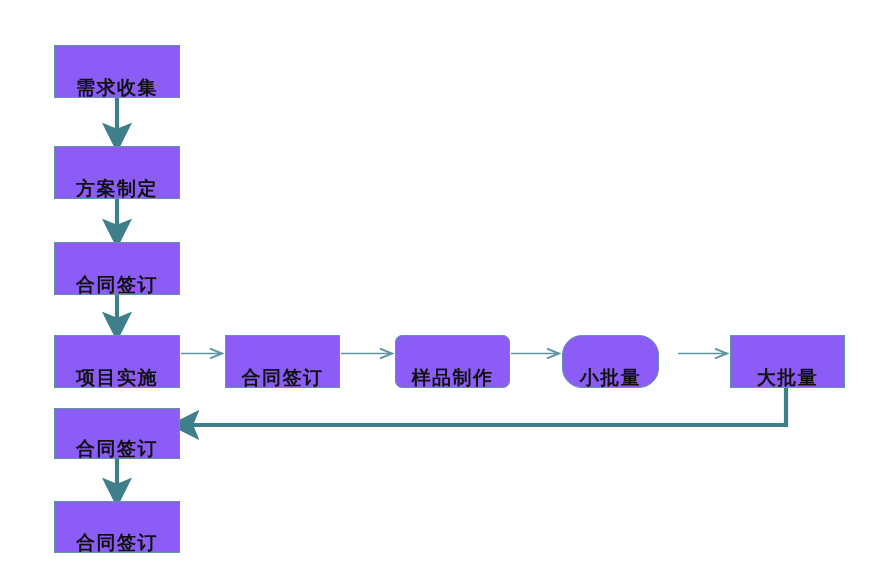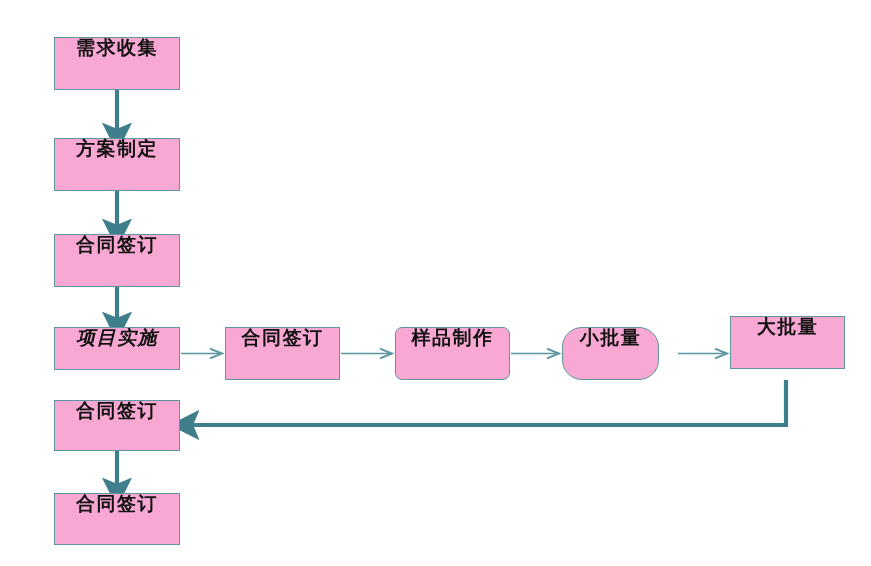--- a/index.html
+++ b/index.html
@@ -13,26 +13,27 @@
   #canvas {
     position: relative;
     width: 871px;
     height: 566px;
     background: #ffffff;
     overflow: hidden;
   }
   .node {
     position: absolute;
     box-sizing: border-box;
-    background: #f9a8d4;
+    background: #8b5cf6;
     border: 1.6px solid #5d95a1;
     display: flex;
-    align-items: flex-start;
+    align-items: flex-end;
     justify-content: center;
     z-index: 3;
+    margin-top: 8px;
   }
   .node-label {
     font-family: "Liberation Serif", "DejaVu Serif", serif;
     font-size: 19px;
     font-weight: 700;
     color: #111111;
     letter-spacing: 1.5px;
     white-space: nowrap;
     line-height: 1;
   }
@@ -84,37 +85,37 @@
   </div>
 
   <div class="node" style="left:54px; top:138px; width:126px; height:53px;">
     <span class="node-label">方案制定</span>
   </div>
 
   <div class="node" style="left:54px; top:234px; width:126px; height:53px;">
     <span class="node-label">合同签订</span>
   </div>
 
-  <div class="node" style="left:54px; top:327px; width:126px; height:43px;font-style:italic;">
+  <div class="node" style="left:54px; top:327px; width:126px; height:53px;">
     <span class="node-label">项目实施</span>
   </div>
 
   <div class="node" style="left:225px; top:327px; width:115px; height:53px;">
     <span class="node-label">合同签订</span>
   </div>
 
   <div class="node" style="left:395px; top:327px; width:115px; height:53px;border-radius:7px;">
     <span class="node-label">样品制作</span>
   </div>
 
   <div class="node" style="left:562px; top:327px; width:97px; height:53px;border-radius:20px;">
     <span class="node-label">小批量</span>
   </div>
 
-  <div class="node" style="left:730px; top:316px; width:115px; height:53px;">
+  <div class="node" style="left:730px; top:327px; width:115px; height:53px;">
     <span class="node-label">大批量</span>
   </div>
 
   <div class="node" style="left:54px; top:400px; width:126px; height:51px;">
     <span class="node-label">合同签订</span>
   </div>
 
   <div class="node" style="left:54px; top:493px; width:126px; height:52px;">
     <span class="node-label">合同签订</span>
   </div>

